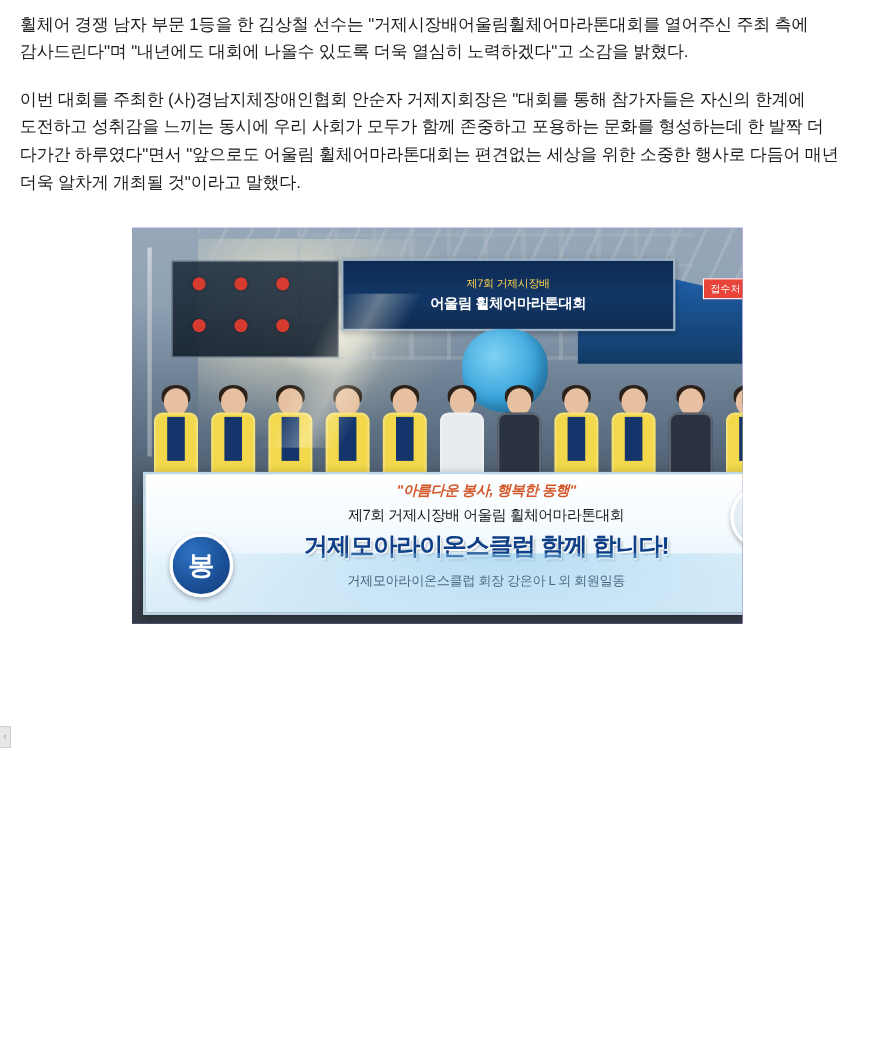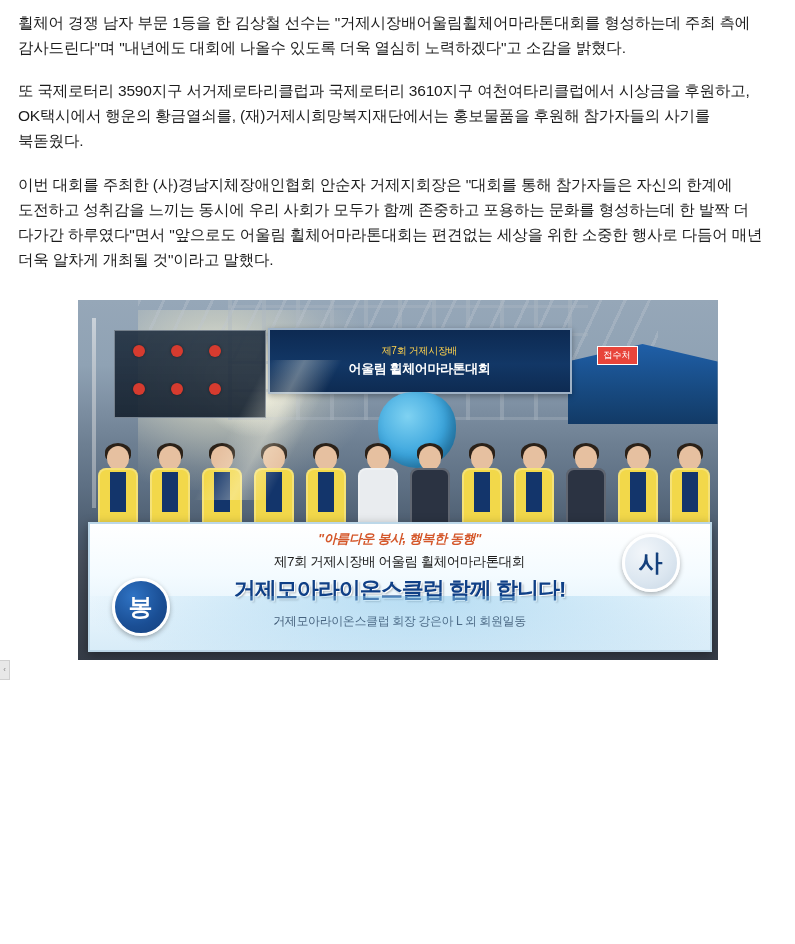--- a/index.html
+++ b/index.html
@@ -43,21 +43,21 @@
     align-items: center;
     justify-content: center;
     font-size: 8px;
     color: #888;
     line-height: 1;
   }
 
   
   .photo-wrap {
     margin: 0 auto;
-    width: 640px;
+    width: 555px;
     height: 360px;
     position: relative;
     overflow: hidden;
     background: #8b5cf6;
   }
   
   .sky {
     position: absolute;
     inset: 0;
     background: linear-gradient(180deg, #96a7b8 0%, #8fa2b4 18%, #7d8fa2 30%, #6d7f92 40%, #5d6f83 52%, #4a5a6c 66%, #3b4858 80%, #303b49 100%);
@@ -289,22 +289,21 @@
   }
 </style>
 </head>
 <body>
 
 <div class="side-nub">
   <span>‹</span>
 </div>
 
 <div class="article">
-  <p class="para">휠체어 경쟁 남자 부문 1등을 한 김상철 선수는 "거제시장배어울림휠체어마라톤대회를 형성하는데 주최 측에 감사드린다"며 "내년에도 대회에 나올수 있도록 더욱 열심히 노력하겠다"고 소감을 밝혔다.</p>
-  <p class="para">또 국제로터리 3590지구 서거제로타리클럽과 국제로터리 3610지구 여천여타리클럽에서 시상금을 후원하고, OK택시에서 행운의 황금열쇠를, (재)거제시희망복지재단에서는 홍보물품을 후원해 참가자들의 사기를 북돋웠다.</p>
+  <p class="para">휠체어 경쟁 남자 부문 1등을 한 김상철 선수는 "거제시장배어울림휠체어마라톤대회를 열어주신 주최 측에 감사드린다"며 "내년에도 대회에 나올수 있도록 더욱 열심히 노력하겠다"고 소감을 밝혔다.</p>
   <p class="para">이번 대회를 주최한 (사)경남지체장애인협회 안순자 거제지회장은 "대회를 통해 참가자들은 자신의 한계에 도전하고 성취감을 느끼는 동시에 우리 사회가 모두가 함께 존중하고 포용하는 문화를 형성하는데 한 발짝 더 다가간 하루였다"면서 "앞으로도 어울림 휠체어마라톤대회는 편견없는 세상을 위한 소중한 행사로 다듬어 매년 더욱 알차게 개최될 것"이라고 말했다.</p>
 </div>
 
 <div class="photo-wrap">
   <div class="sky"></div>
   <div class="sun-glow"></div>
   <div class="sun-flare"></div>
   <div class="truss2"></div>
   <div class="truss"></div>
   <div class="pole"></div>

